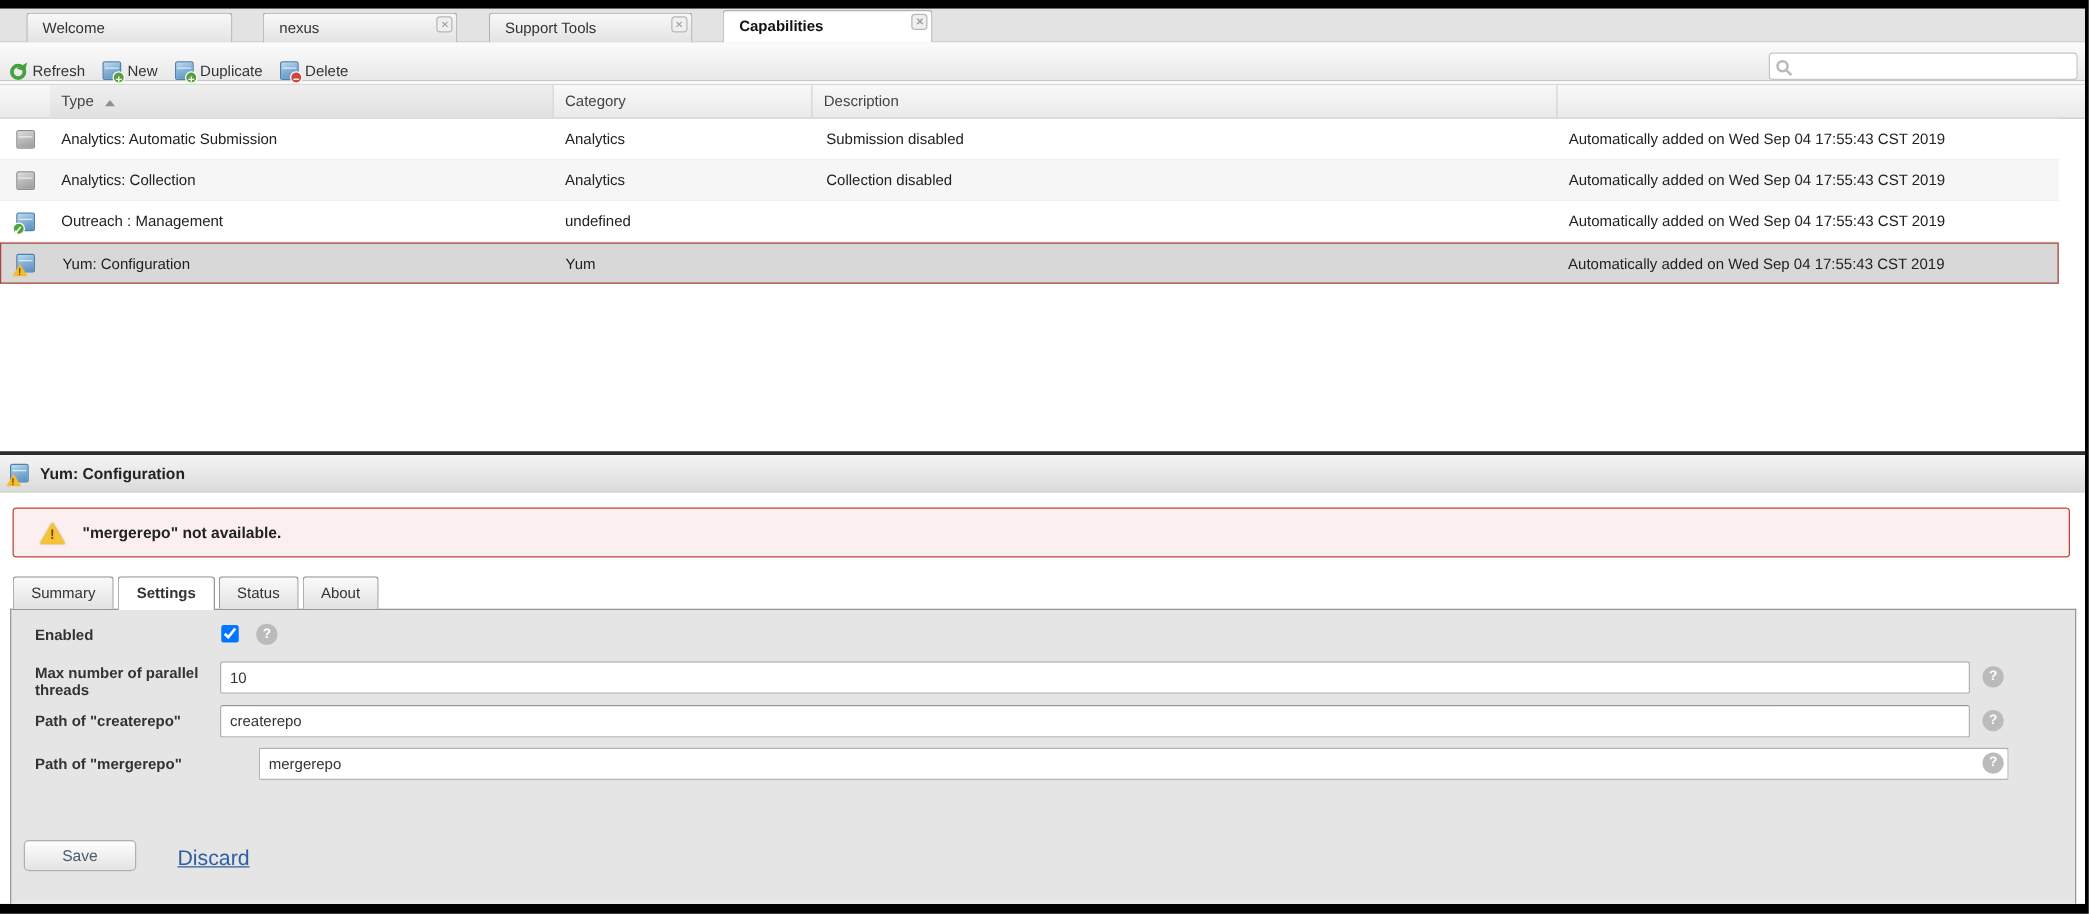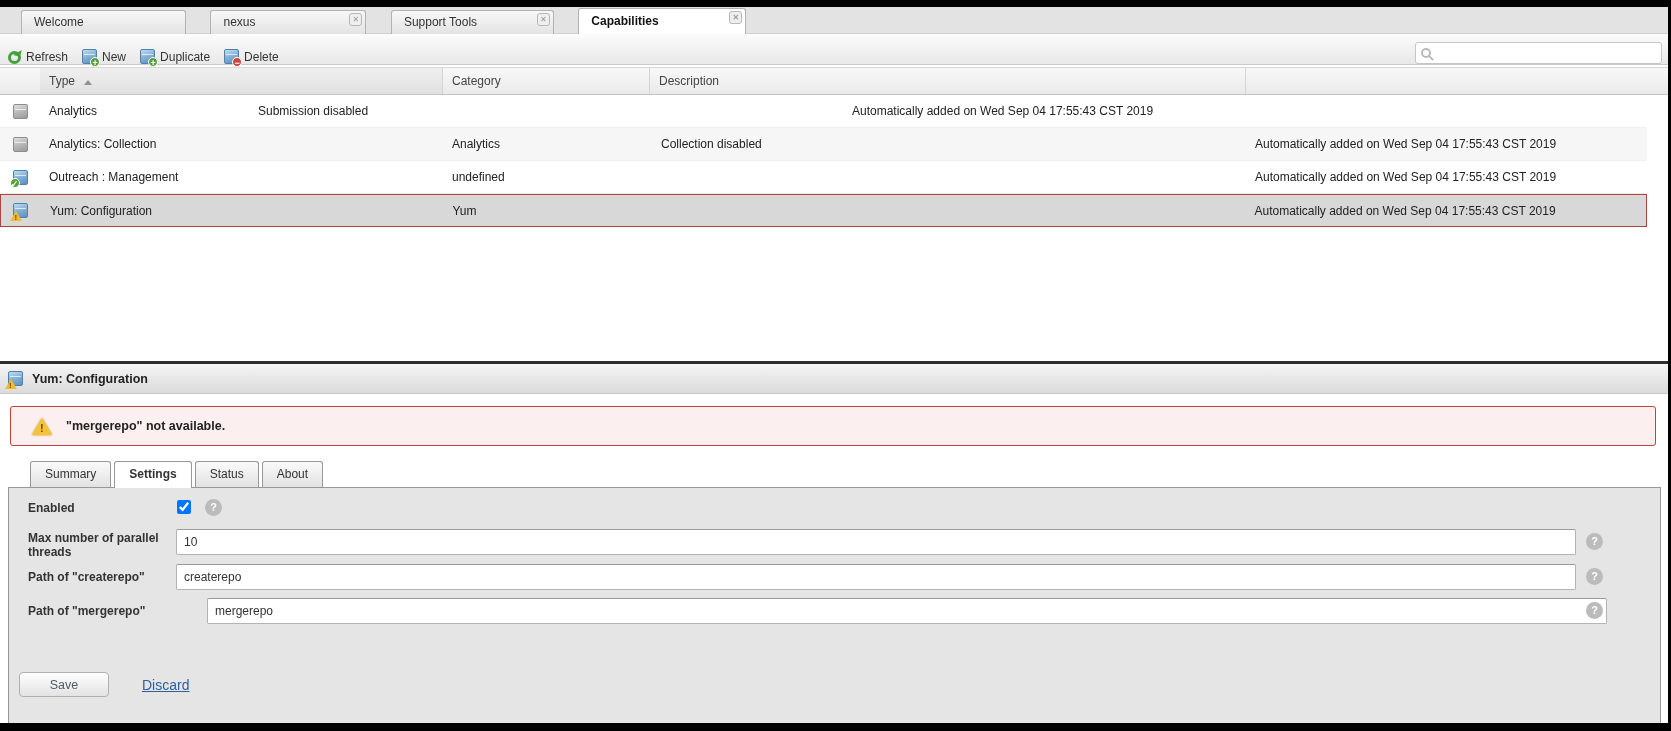--- a/index.html
+++ b/index.html
@@ -84,41 +84,41 @@
                    gap:9px; padding-left:8px; font-size:12.5px; font-weight:bold; color:#222; }
   .warnbox { position:absolute; top:42px; left:10px; right:12px; height:40px;
              border:1px solid #c0433a; border-radius:3px; background:#fbf0ef;
              display:flex; align-items:center; gap:14px; padding-left:21px;
              font-size:12.5px; font-weight:bold; color:#222; }
   .big-tri { position:relative; width:0; height:0; flex:0 0 auto;
              border-left:10px solid transparent; border-right:10px solid transparent;
              border-bottom:17px solid #f5c335; filter:drop-shadow(0 0 1px #b98c12); }
   .big-tri::after { content:'!'; position:absolute; left:-2px; top:4px; font-size:11px;
                     font-weight:bold; color:#6b4a00; }
-  .subtabs { position:absolute; top:97px; left:10px; display:flex; gap:3px; z-index:2;margin-left:20px; }
+  .subtabs { position:absolute; top:97px; left:10px; display:flex; gap:3px; z-index:2; }
   .stab { height:26px; line-height:25px; padding:0 14px; font-size:12px; color:#333;
           background:linear-gradient(#fafafa,#e2e2e2);
           border:1px solid #989898; border-bottom:none; border-radius:3px 3px 0 0; cursor:default; }
   .stab.active { background:#fff; font-weight:bold; height:27px; }
   .form-panel { position:absolute; top:123px; left:8px; right:7px; bottom:0;
                 border:1px solid #989898; border-bottom:none; background:#e5e5e5; }
   .flabel { position:absolute; left:19px; width:148px; font-size:12px; font-weight:bold;
             color:#333; line-height:14px; }
   .finput { position:absolute; left:167px; width:1400px; height:26px;
             border:1px solid #b3b3b3; border-top-color:#999; border-radius:2px;
             padding:0 7px; font-size:12px; color:#333;
             font-family:"Liberation Sans", sans-serif; outline:none; }
   .help { position:absolute; width:17px; height:17px; border-radius:50%; background:#bbb;
           color:#fff; font-size:11px; font-weight:bold; text-align:center; line-height:17px; }
   .chk { position:absolute; left:168px; top:12px; width:14px; height:14px; }
   .save-btn { position:absolute; left:10px; top:184px; width:90px; height:25px;
               border:1px solid #b0b0b0; border-radius:4px;
               background:linear-gradient(#fefefe,#e3e3e3);
               font-size:12.5px; color:#4e5d6b; font-family:"Liberation Sans", sans-serif; }
-  .discard { position:absolute; left:133px; top:189px; font-size:14px;
+  .discard { position:absolute; left:133px; top:189px; font-size:17px;
              color:#2f5fa3; text-decoration:underline; cursor:pointer; }
 </style>
 </head>
 <body>
 
 <div class="app">
 
   <div class="tabstrip">
     <div class="tab w1">
       <span>Welcome</span>
@@ -179,20 +179,21 @@
       <span>Description</span>
     </div>
     <div class="gh-cell gh-rest"></div>
   </div>
 
   <div class="grid-body">
     <div class="grow">
       <div class="gc-icon">
           <span class="cube gray"></span>
         </div>
+      <div class="gc-type">Analytics: Automatic Submission</div>
       <div class="gc-cat">Analytics</div>
       <div class="gc-desc">Submission disabled</div>
       <div class="gc-notes">Automatically added on Wed Sep 04 17:55:43 CST 2019</div>
     </div>
     <div class="grow alt">
       <div class="gc-icon">
           <span class="cube gray"></span>
         </div>
       <div class="gc-type">Analytics: Collection</div>
       <div class="gc-cat">Analytics</div>

